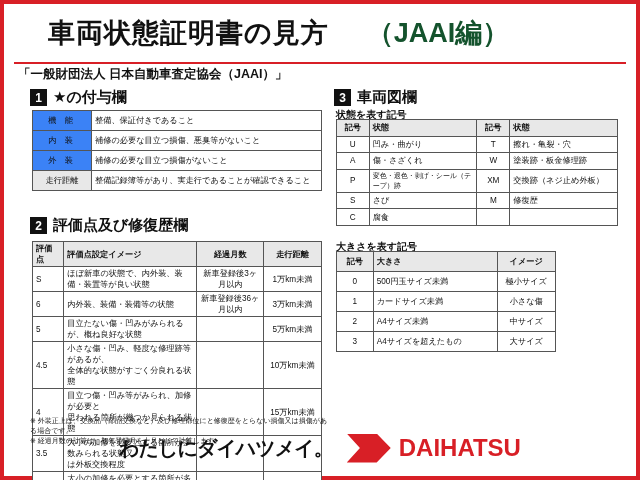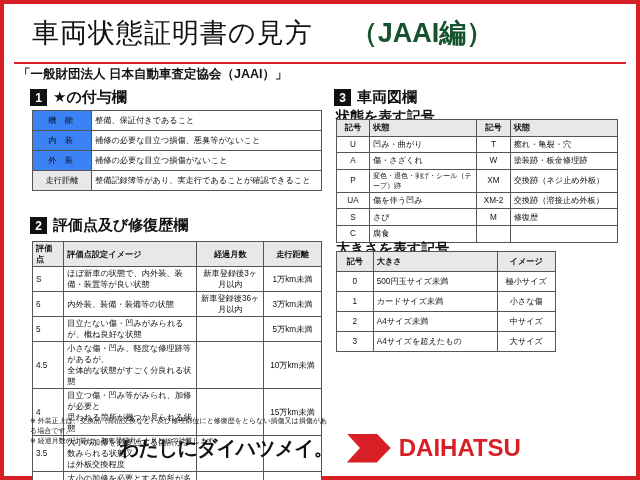--- a/index.html
+++ b/index.html
@@ -15,22 +15,22 @@
     border:4px solid #d81f26;
     box-sizing:border-box;
     background:#fff;
   }
   
   .header{
     position:absolute;left:0;right:0;top:0;height:58px;
     display:flex;align-items:center;
   }
   .title-main{
-    font-size:27px;font-weight:normal;color:#111;
-    margin-left:28px;letter-spacing:1px;
+    font-size:27px;font-weight:bold;color:#111;
+    margin-left:44px;letter-spacing:1px;
     white-space:nowrap;
   }
   .title-sub{
     font-size:27px;font-weight:bold;color:#14532d;
     margin-left:38px;white-space:nowrap;
   }
   .hr-red{
     position:absolute;left:10px;right:10px;top:58px;
     border-top:2px solid #d81f26;
   }
@@ -78,21 +78,21 @@
   .notes{
     position:absolute;left:26px;top:412px;width:300px;
     font-size:7px;color:#111;line-height:1.45;
   }
 
   
   #t3{position:absolute;left:332px;top:115px;width:282px;}
   #t3 td{height:13.6px;}
   #t3 td.k{width:28px;text-align:center;}
   #t3 td.v{width:112px;}
-  .cap{position:absolute;font-size:14px;font-weight:bold;color:#111;}
+  .cap{position:absolute;font-size:10px;font-weight:bold;color:#111;}
 
   
   #t4{position:absolute;left:332px;top:247px;width:220px;}
   #t4 td{height:17px;}
   #t4 td.k{width:30px;text-align:center;}
   #t4 td.v{width:118px;}
   #t4 td.i{width:52px;text-align:center;}
 
   
   .footer{
@@ -243,26 +243,20 @@
       <td class="k">W</td>
       <td class="v">塗装跡・板金修理跡</td>
     </tr>
     <tr>
       <td class="k">P</td>
       <td class="v" style="font-size:7px">変色・退色・剥げ・シール（テープ）跡</td>
       <td class="k">XM</td>
       <td class="v">交換跡（ネジ止め外板）</td>
     </tr>
     <tr>
-      <td class="k">UA</td>
-      <td class="v">傷を伴う凹み</td>
-      <td class="k">XM-2</td>
-      <td class="v">交換跡（溶接止め外板）</td>
-    </tr>
-    <tr>
       <td class="k">S</td>
       <td class="v">さび</td>
       <td class="k">M</td>
       <td class="v">修復歴</td>
     </tr>
     <tr>
       <td class="k">C</td>
       <td class="v">腐食</td>
       <td class="k"></td>
       <td class="v"></td>

